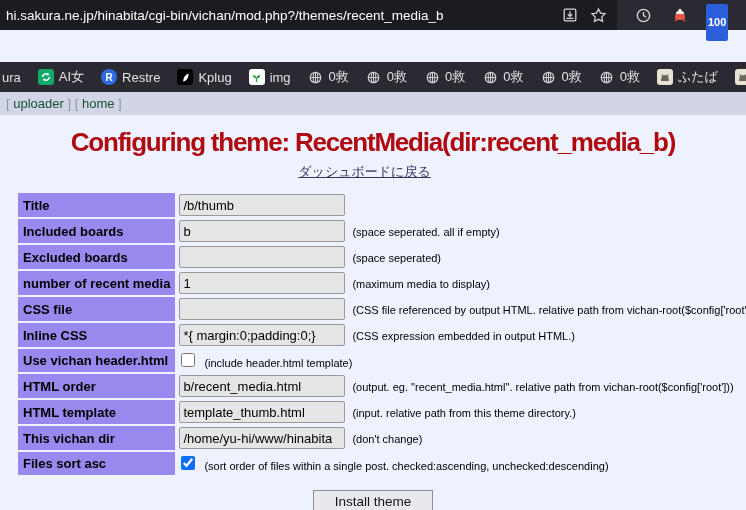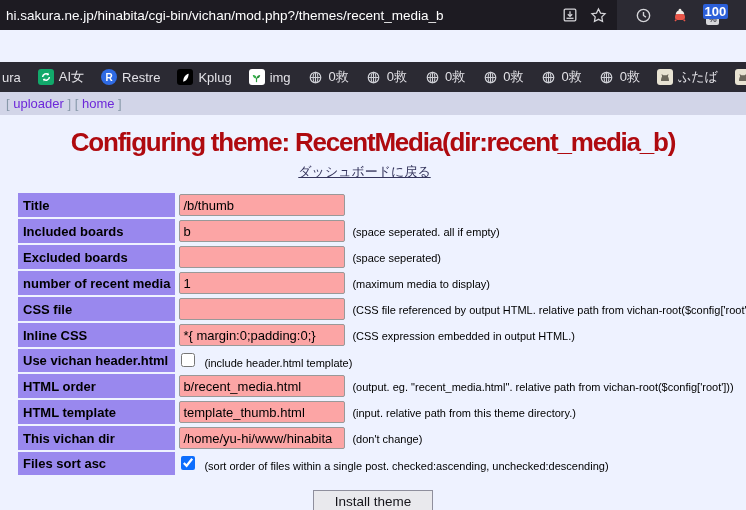--- a/index.html
+++ b/index.html
@@ -26,53 +26,53 @@
   .toolbar-right{position:absolute;left:617px;right:0;top:0;height:30px;
     display:flex;align-items:center;justify-content:space-evenly;}
   .score-wrap{position:relative;width:22px;height:20px;}
   .score-base{
     position:absolute;left:0;bottom:0;width:13px;height:13px;border-radius:2px;
     background:#d8d8dc;color:#45444c;font-size:9px;font-weight:bold;
     display:flex;align-items:center;justify-content:center;
   }
   .score-badge{
     position:absolute;right:0;top:-1px;background:#2b5fd9;color:#fff;
-    font-size:13px;font-weight:bold;padding:1px 2px;border-radius:2px;line-height:1;
+    font-size:11px;font-weight:bold;padding:13px 2px;border-radius:2px;line-height:1;
   }
   
   .bookmarks{
     height:30px;background:#2b2a33;display:flex;align-items:center;
     gap:17px;padding-left:2px;overflow:hidden;margin-top:32px;
   }
   .bm-item{display:flex;align-items:center;gap:5px;cursor:pointer;flex:0 0 auto;}
   .bm-label{color:#e2e1e6;font-size:13px;white-space:nowrap;}
   .bm-ico{width:16px;height:16px;display:flex;align-items:center;justify-content:center;
     border-radius:3px;flex:0 0 auto;font-size:10px;font-weight:bold;}
   
   .page{background:#EEF2FF;height:450px;}
   .boardlist{
     background:#D2D5E8;color:#8899AA;font-size:13px;
     padding:4px 6px;line-height:15px;
   }
-  .boardlist a{color:#6d28d9;text-decoration:none;cursor:pointer;}
+  .boardlist a{color:#14532d;text-decoration:none;cursor:pointer;}
   h1.page-title{
     color:#AF0A0F;text-align:center;font-size:26px;font-weight:bold;
     letter-spacing:-1.2px;margin:12px 0 4px 0;
   }
   .dash-link-wrap{text-align:center;margin:4px 17px 10px 0;}
   .dash-link{color:#34345C;font-size:13px;text-decoration:underline;cursor:pointer;}
   table.cfg{border-collapse:separate;border-spacing:2px;margin:6px 0 0 16px;}
   table.cfg th{
     background:#9988EE;color:#000;font-size:13px;font-weight:bold;
     text-align:left;padding:4px 5px;width:155px;white-space:nowrap;vertical-align:middle;
   }
   table.cfg td{padding:1px 2px;vertical-align:middle;white-space:nowrap;}
   table.cfg input[type=text]{
     width:158px;height:18px;border:1px solid #999;border-radius:2px;
-    font-size:13px;padding:1px 3px;font-family:"Liberation Sans",sans-serif;background:#fca5a5;
+    font-size:13px;padding:1px 3px;font-family:"Liberation Sans",sans-serif;background:#e5e5e5;
   }
   table.cfg input[type=checkbox]{width:14px;height:14px;accent-color:#0d6efd;margin:2px;}
   .hint{font-size:11px;color:#000;margin-left:7px;}
   .submit-wrap{text-align:center;margin-top:13px;}
   .submit-btn{
     font-size:13.5px;font-family:"Liberation Sans",sans-serif;
     background:#e9e9ed;border:1px solid #8f8f9d;border-radius:0;
     padding:3px 21px;cursor:pointer;color:#15141a;
   }
 </style>

